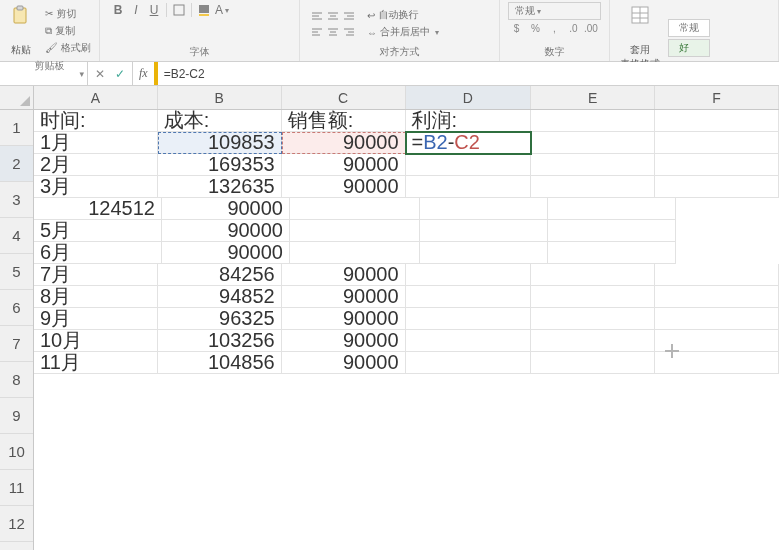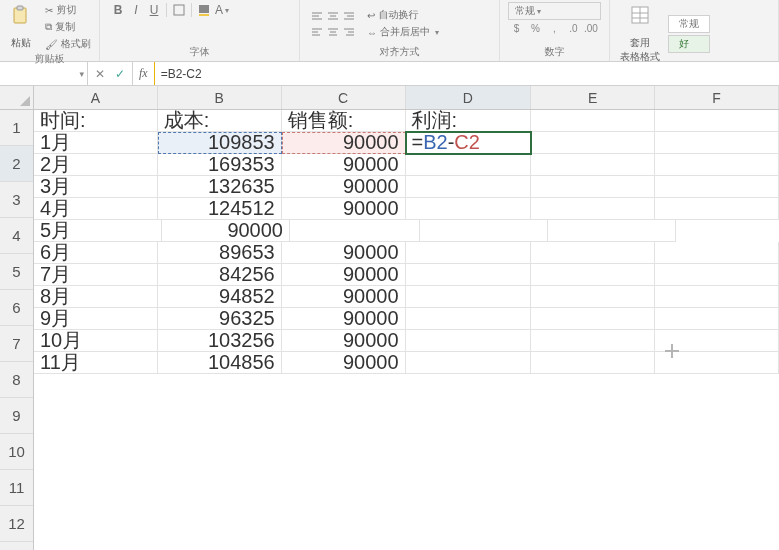--- a/index.html
+++ b/index.html
@@ -41,21 +41,21 @@
   text-align: center;
   font-size: 10px;
   color: #7a7a7a;
 }
 .ribbon-btn-lg {
   display: flex;
   flex-direction: column;
   align-items: center;
   justify-content: center;
   padding: 2px 6px;
-  gap: 10px;
+  gap: 17px;
   color: #606060;
   cursor: pointer;
 }
 .ribbon-btn-lg .ic { width: 22px; height: 22px; display:flex; align-items:center; justify-content:center; }
 .ribbon-btn-sm {
   display: flex;
   align-items: center;
   gap: 3px;
   padding: 1px 3px;
   font-size: 10px;
@@ -96,21 +96,21 @@
 .name-box .dd { position:absolute; right:3px; color:#888; font-size:9px; }
 .fx-controls {
   display:flex;
   align-items:center;
   border-right:1px solid #d0d0d0;
   padding: 0 4px;
   gap:4px;
 }
 .fx-controls .fxbtn { width:16px; display:flex; justify-content:center; color:#888; cursor:pointer; font-size:12px;}
 .fx-controls .fxbtn.check { color:#4a9; }
-.fx-label { font-style:italic; font-family: "Times New Roman", serif; color:#666; padding:0 6px; border-right:1px solid #eab308; display:flex; align-items:center;}
+.fx-label { font-style:italic; font-family: "Times New Roman", serif; color:#666; padding:0 6px; border-right:4px solid #eab308; display:flex; align-items:center;}
 .formula-input {
   flex:1;
   border:none;
   outline:none;
   padding: 0 6px;
   font-size:12px;
   color:#444;
   font-family:inherit;
 }
 
@@ -468,37 +468,35 @@
     </div>
     <div class="row">
       <div class="cell cA">3月</div>
       <div class="cell cB num">132635</div>
       <div class="cell cC num">90000</div>
       <div class="cell cD"></div>
       <div class="cell cE"></div>
       <div class="cell cF"></div>
     </div>
     <div class="row">
-      <div class="cell cA">4月</div>
       <div class="cell cB num">124512</div>
       <div class="cell cC num">90000</div>
       <div class="cell cD"></div>
       <div class="cell cE"></div>
       <div class="cell cF"></div>
     </div>
     <div class="row">
       <div class="cell cA">5月</div>
       <div class="cell cC num">90000</div>
       <div class="cell cD"></div>
       <div class="cell cE"></div>
       <div class="cell cF"></div>
     </div>
     <div class="row">
       <div class="cell cA">6月</div>
-      <div class="cell cB num">89653</div>
       <div class="cell cC num">90000</div>
       <div class="cell cD"></div>
       <div class="cell cE"></div>
       <div class="cell cF"></div>
     </div>
     <div class="row">
       <div class="cell cA">7月</div>
       <div class="cell cB num">84256</div>
       <div class="cell cC num">90000</div>
       <div class="cell cD"></div>

